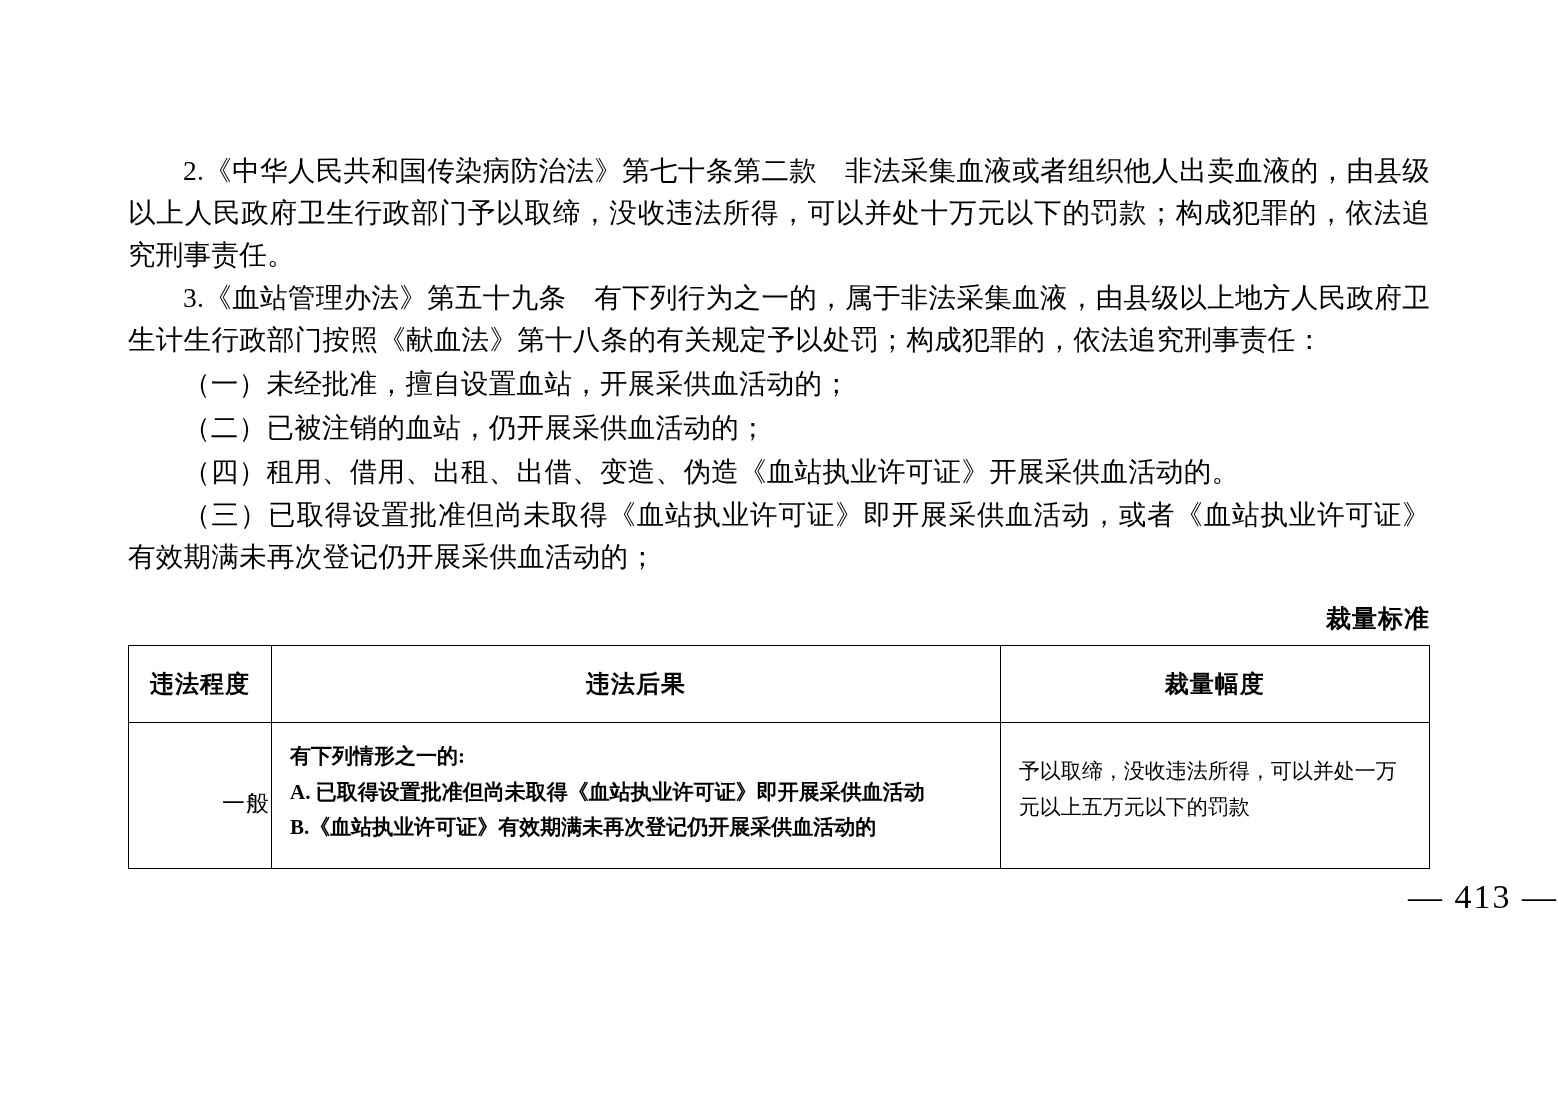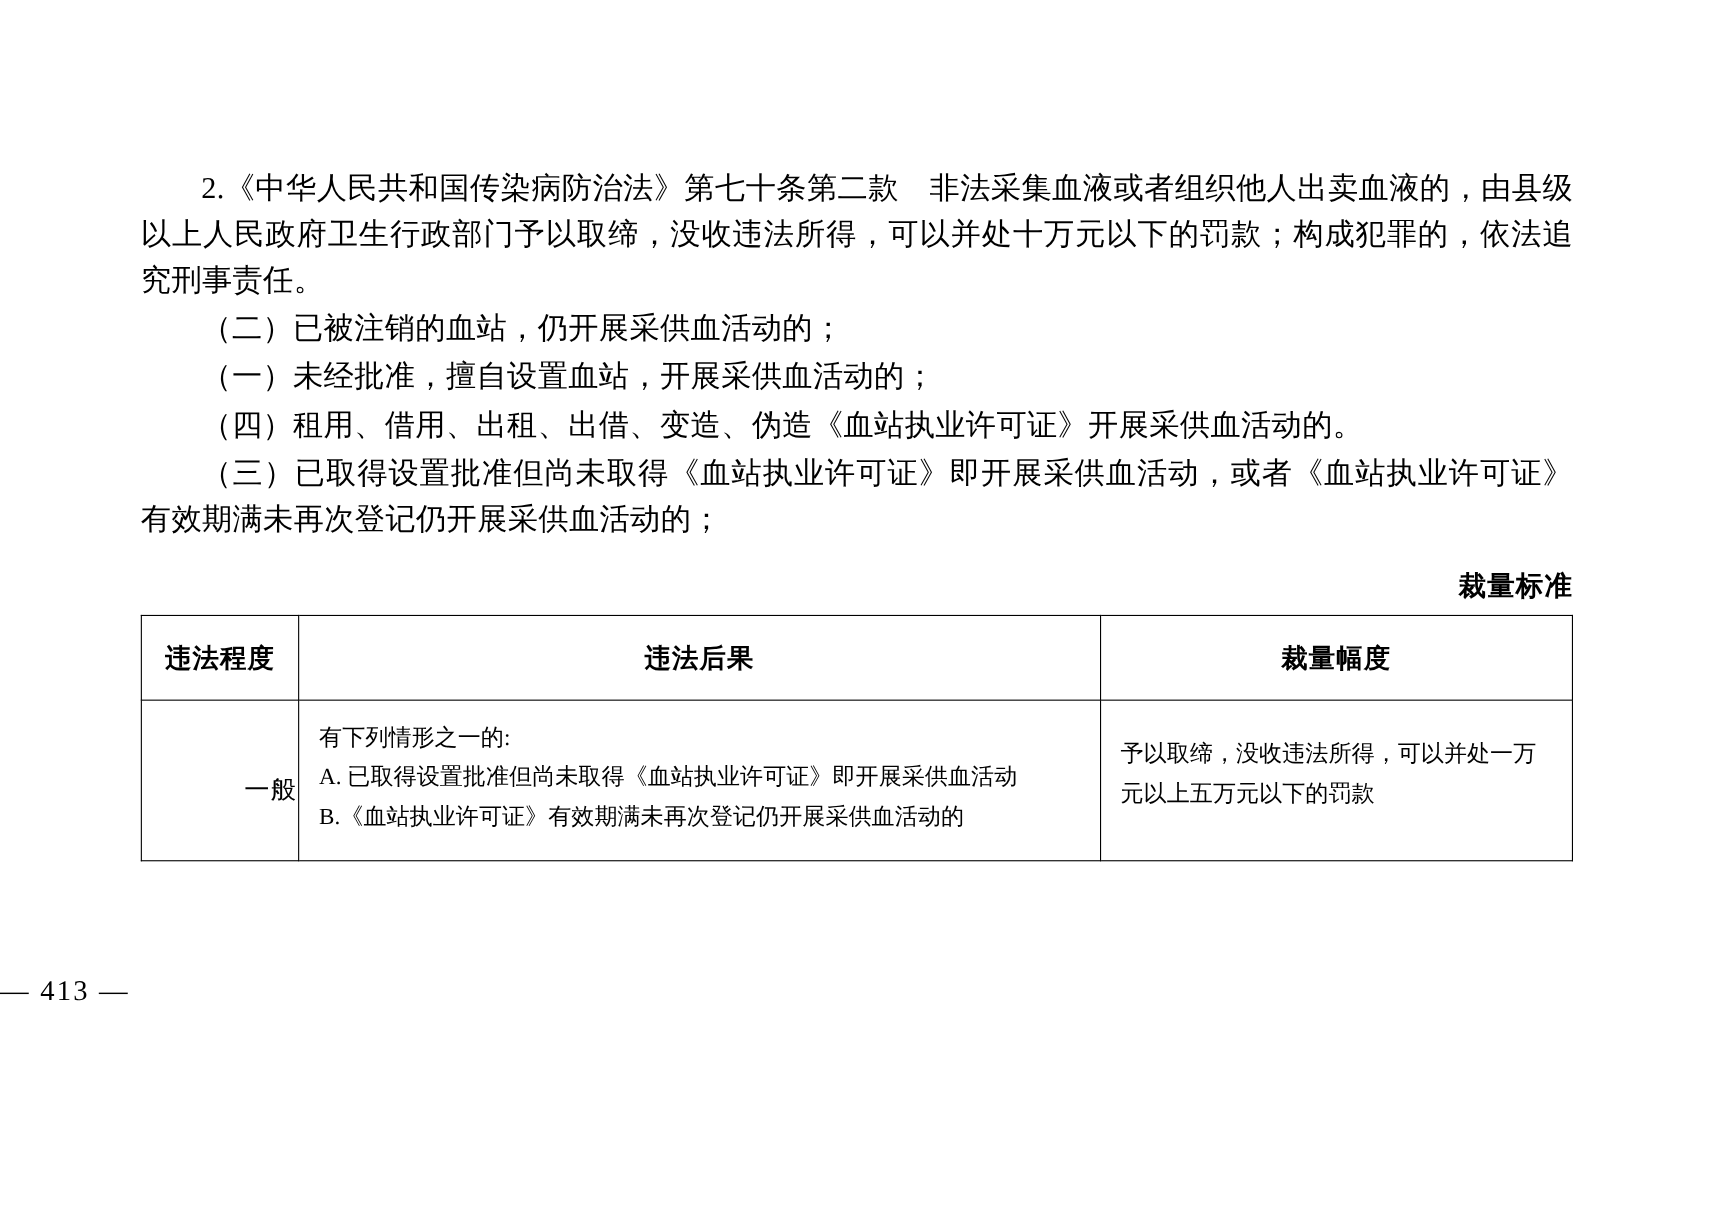--- a/index.html
+++ b/index.html
@@ -77,41 +77,43 @@
     padding: 16px 18px 22px 18px;
     vertical-align: top;
   }
   td.cell.mid {
     vertical-align: middle;
     padding-top: 10px;
   }
   .cell-line {
     display: block;
     white-space: pre-wrap;
+    font-weight: bold;
   }
   .footer {
     position: absolute;
     left: 0;
     right: 0;
     bottom: 62px;
-    text-align: left;
-    font-size: 26px;
+    text-align: right;
+    font-size: 34px;
     font-family: "Liberation Serif", "DejaVu Serif", serif;
     letter-spacing: 2px;
   }
 </style>
 </head>
 <body>
 
 <div class="page">
 
   <div class="body-text">
     <p class="para">2.《中华人民共和国传染病防治法》第七十条第二款　非法采集血液或者组织他人出卖血液的，由县级以上人民政府卫生行政部门予以取缔，没收违法所得，可以并处十万元以下的罚款；构成犯罪的，依法追究刑事责任。</p>
+    <p class="para">3.《血站管理办法》第五十九条　有下列行为之一的，属于非法采集血液，由县级以上地方人民政府卫生计生行政部门按照《献血法》第十八条的有关规定予以处罚；构成犯罪的，依法追究刑事责任：</p>
+    <p class="para">（一）未经批准，擅自设置血站，开展采供血活动的；</p>
     <p class="para">（二）已被注销的血站，仍开展采供血活动的；</p>
-    <p class="para">（一）未经批准，擅自设置血站，开展采供血活动的；</p>
     <p class="para">（四）租用、借用、出租、出借、变造、伪造《血站执业许可证》开展采供血活动的。</p>
     <p class="para">（三）已取得设置批准但尚未取得《血站执业许可证》即开展采供血活动，或者《血站执业许可证》有效期满未再次登记仍开展采供血活动的；</p>
   </div>
 
   <div class="table-title">裁量标准</div>
 
   <table class="std">
     <colgroup>
       <col class="col-1">
       <col class="col-2">

